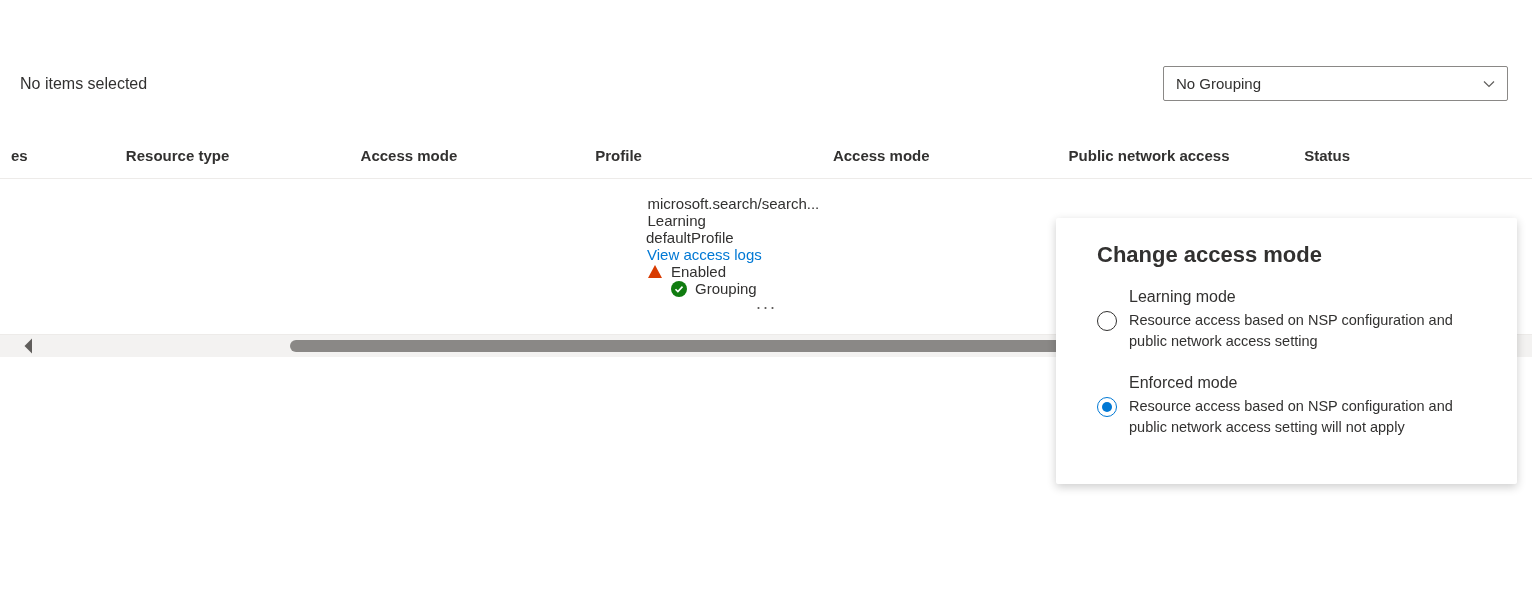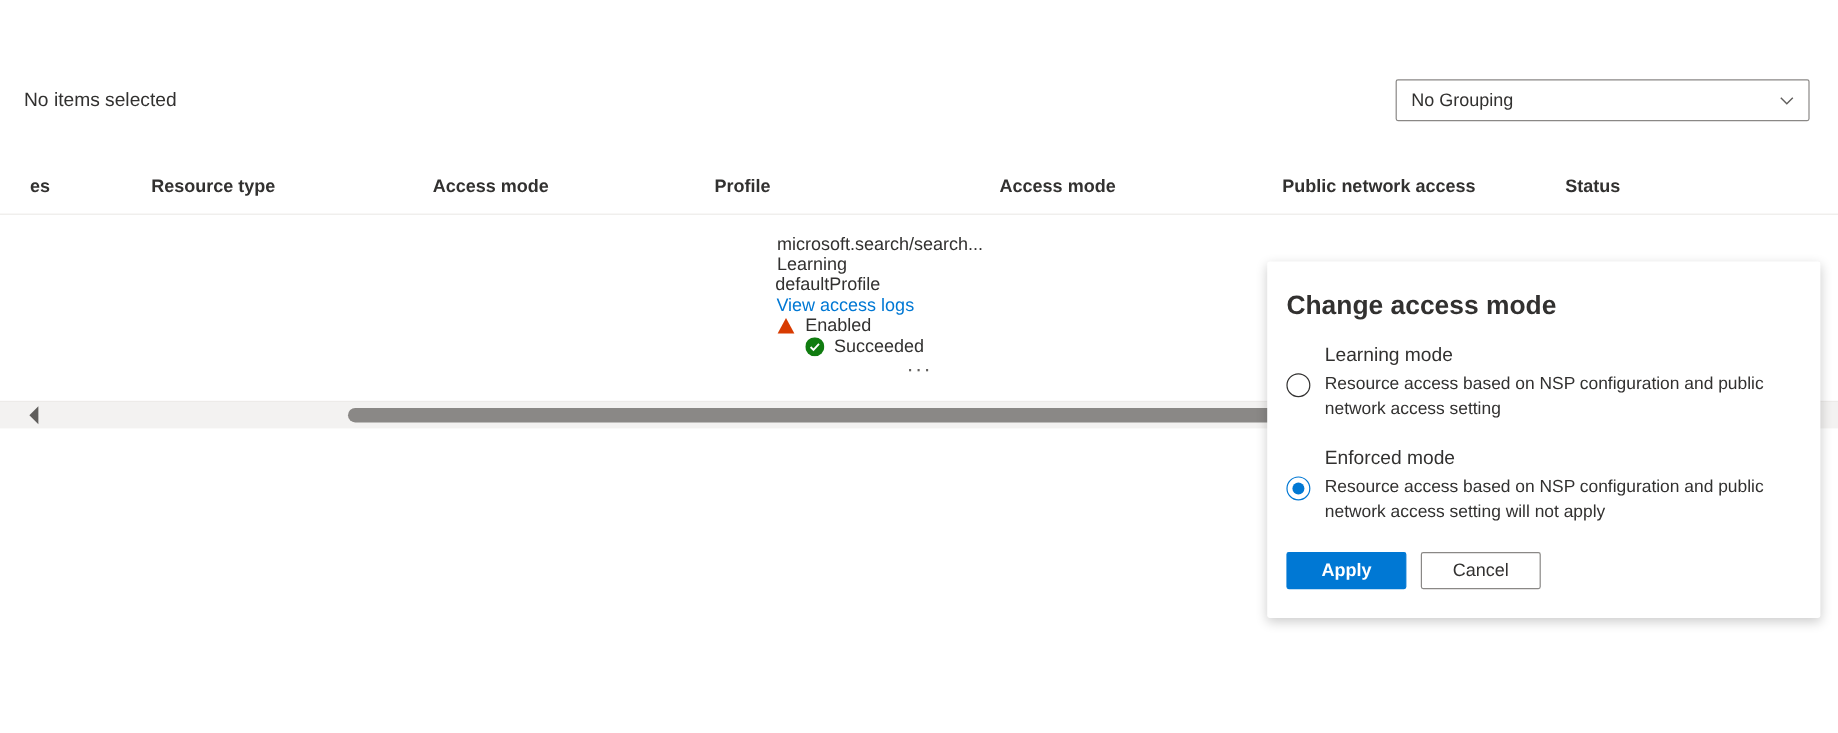--- a/index.html
+++ b/index.html
@@ -54,21 +54,21 @@
       color: #323130;
     }
     .table-row {
       display: flex;
       padding: 16px 0;
       border-bottom: 1px solid #edebe9;
       font-size: 15px;
       align-items: center;
       flex-direction: column;
     }
-    .col-es { width: 127px; padding-left: 25px; }
+    .col-es { width: 127px; padding-left: 11px; }
     .col-resource-type { width: 237px; }
     .col-access-mode { width: 237px; }
     .col-profile { width: 240px; }
     .col-access-logs { width: 238px; }
     .col-public-access { width: 238px; }
     .col-status { width: 190px; }
     .col-menu { width: 40px; text-align: center; }
     .cell-text {
       white-space: nowrap;
       overflow: hidden;
@@ -123,21 +123,21 @@
       border-radius: 6px;
     }
     .popover {
       position: absolute;
       top: 218px;
       left: 1056px;
       width: 461px;
       background: #ffffff;
       box-shadow: 0 3px 10px rgba(0,0,0,0.2);
       border-radius: 2px;
-      padding: 24px 16px;
+      padding: 24px 41px;
     }
     .popover-title {
       font-size: 22px;
       font-weight: 600;
       color: #323130;
       margin-bottom: 20px;
     }
     .radio-option {
       display: flex;
       align-items: center;
@@ -240,21 +240,21 @@
           </svg>
         <span>Enabled</span>
       </span>
     </div>
     <div class="col-status cell-text">
       <span class="status-cell">
         <svg class="success-icon" viewBox="0 0 16 16">
             <circle cx="8" cy="8" r="8" fill="#107c10"></circle>
             <path d="M4.5 8.2 L6.9 10.6 L11.5 5.6" stroke="#fff" stroke-width="1.6" fill="none"></path>
           </svg>
-        <span>Succeeded</span>
+        <span>Grouping</span>
       </span>
     </div>
     <div class="col-menu">
       <span class="row-menu">···</span>
     </div>
   </div>
 </div>
 
 <div class="scroll-area">
   <svg class="scroll-left-arrow" viewBox="0 0 12 12">
@@ -277,17 +277,13 @@
   <div class="radio-option">
     <div class="radio-circle selected">
       <div class="radio-dot"></div>
     </div>
     <div>
       <div class="radio-label">Enforced mode</div>
       <div class="radio-desc">Resource access based on NSP configuration and public network access setting will not apply</div>
     </div>
   </div>
 
-  <div class="popover-buttons">
-    <div class="btn btn-primary">Apply</div>
-    <div class="btn btn-secondary">Cancel</div>
-  </div>
 </div>
 
 </body></html>

